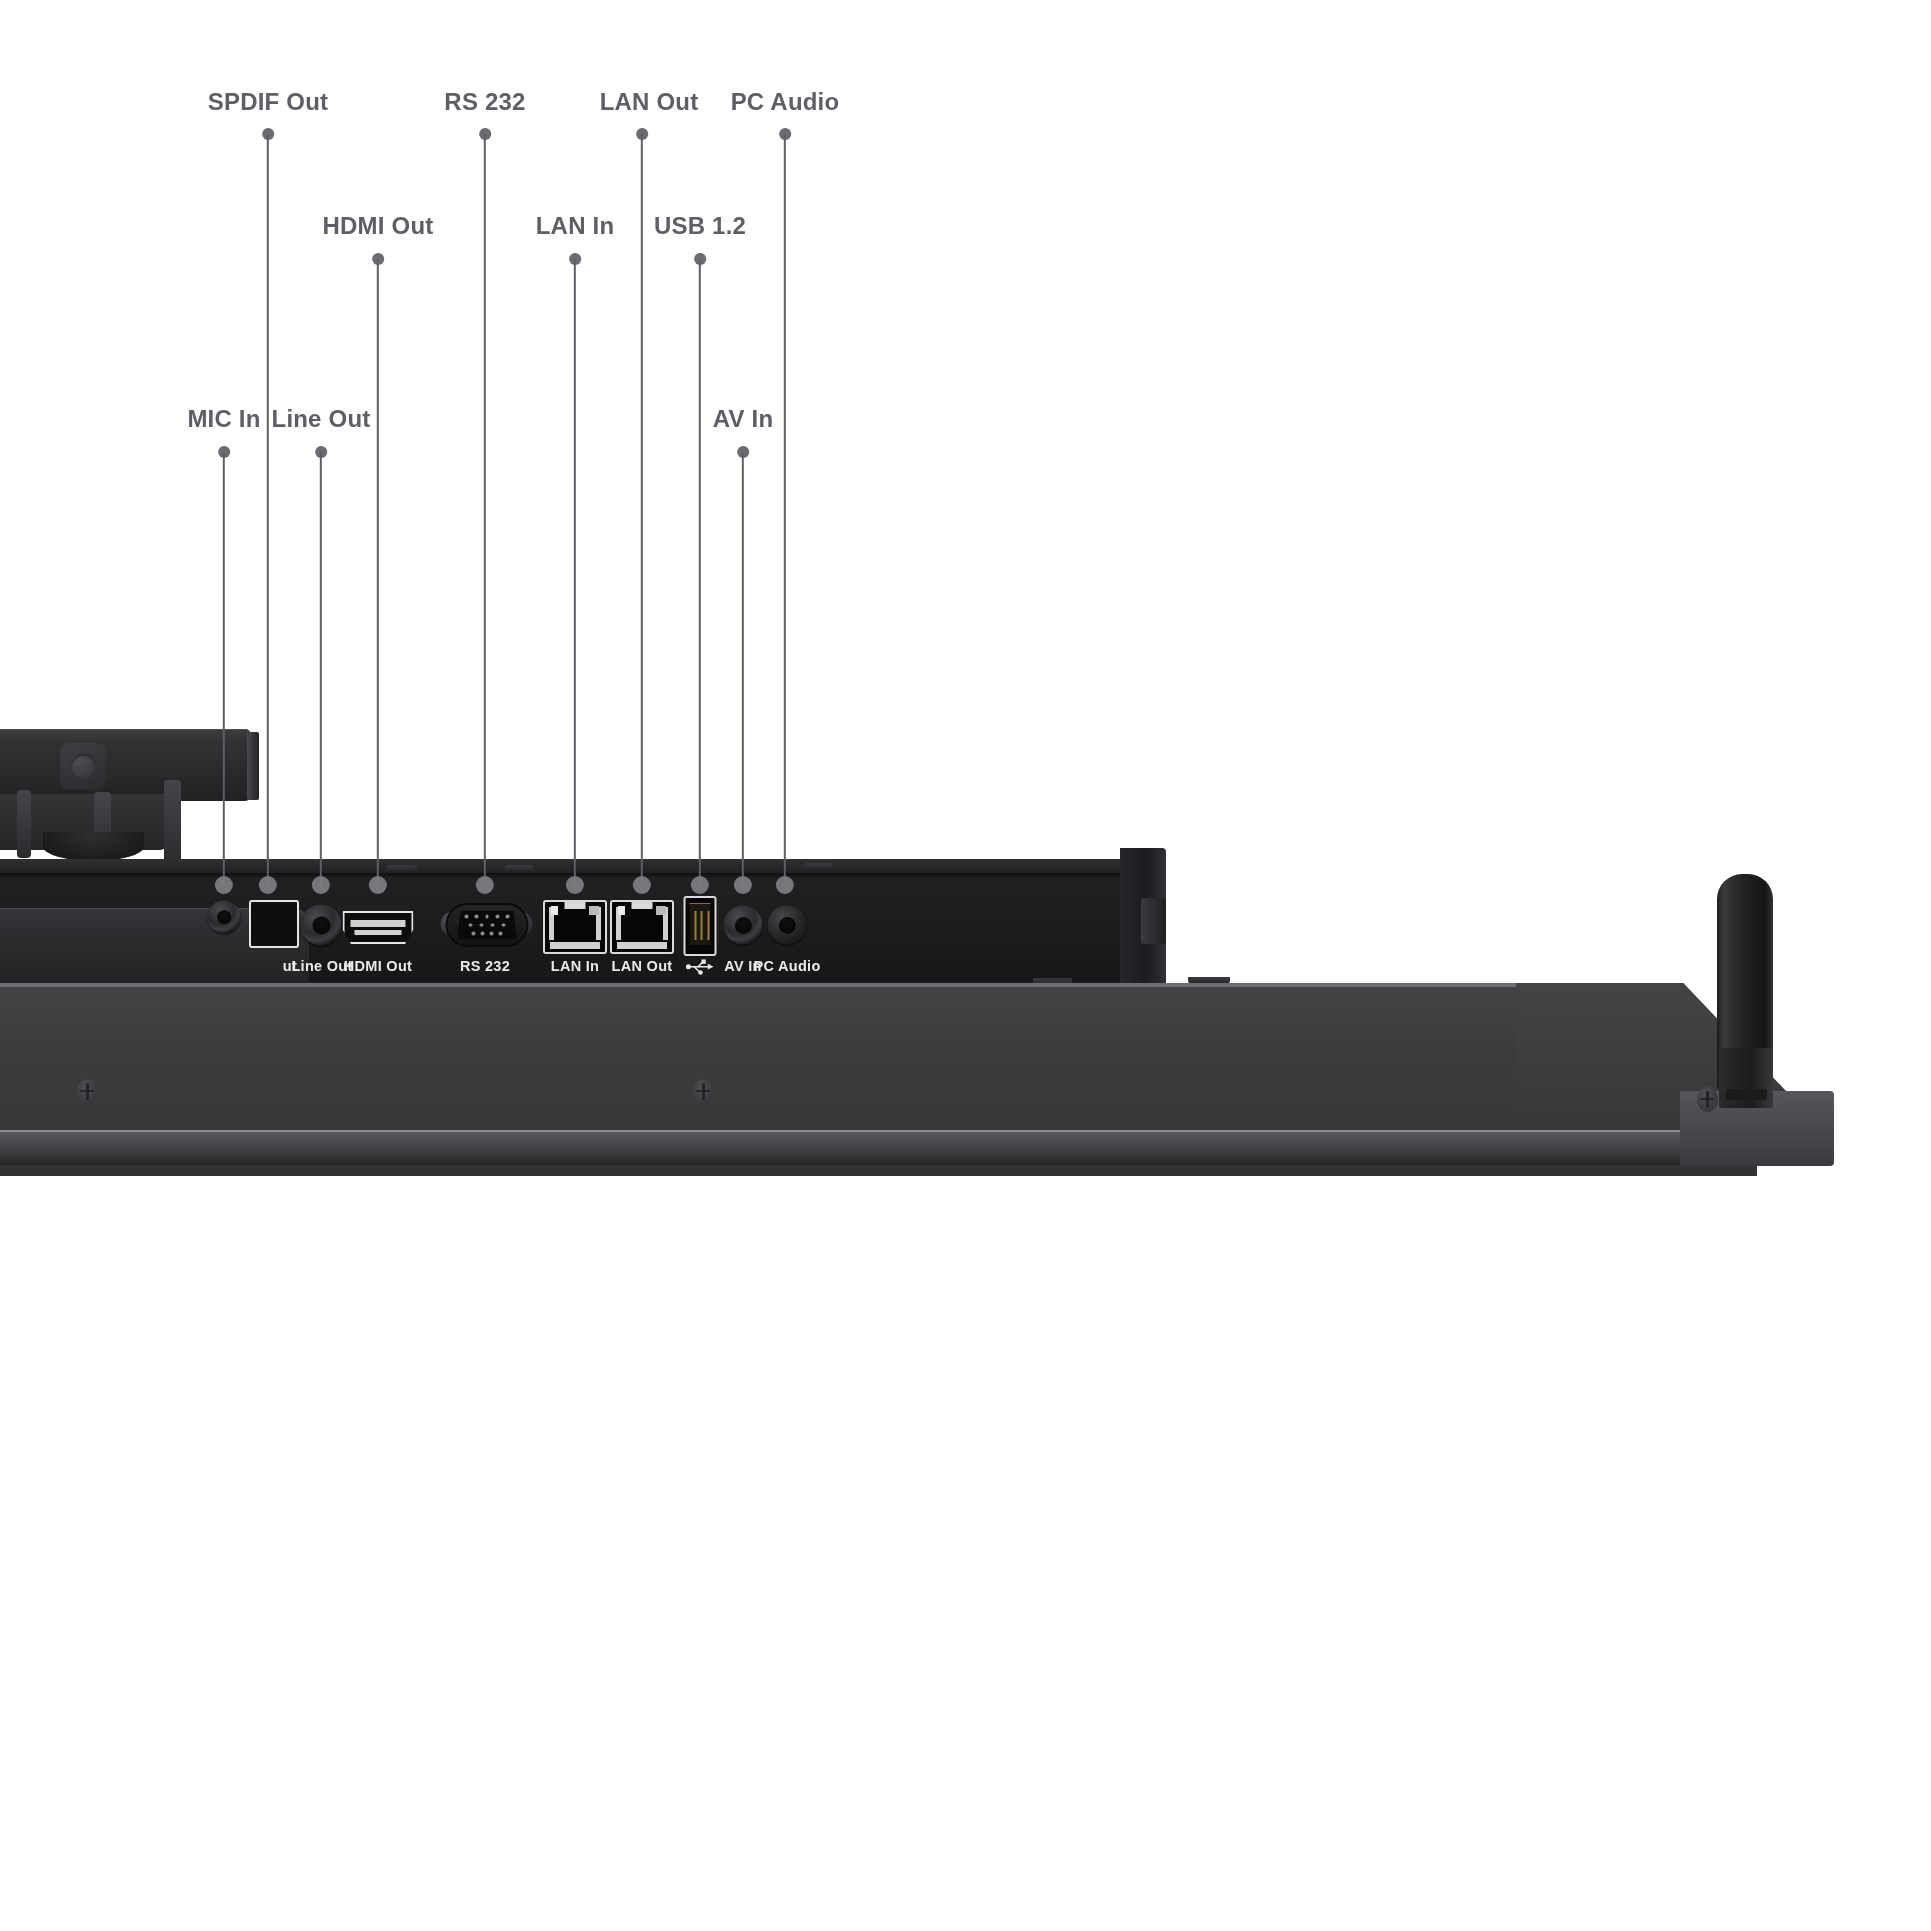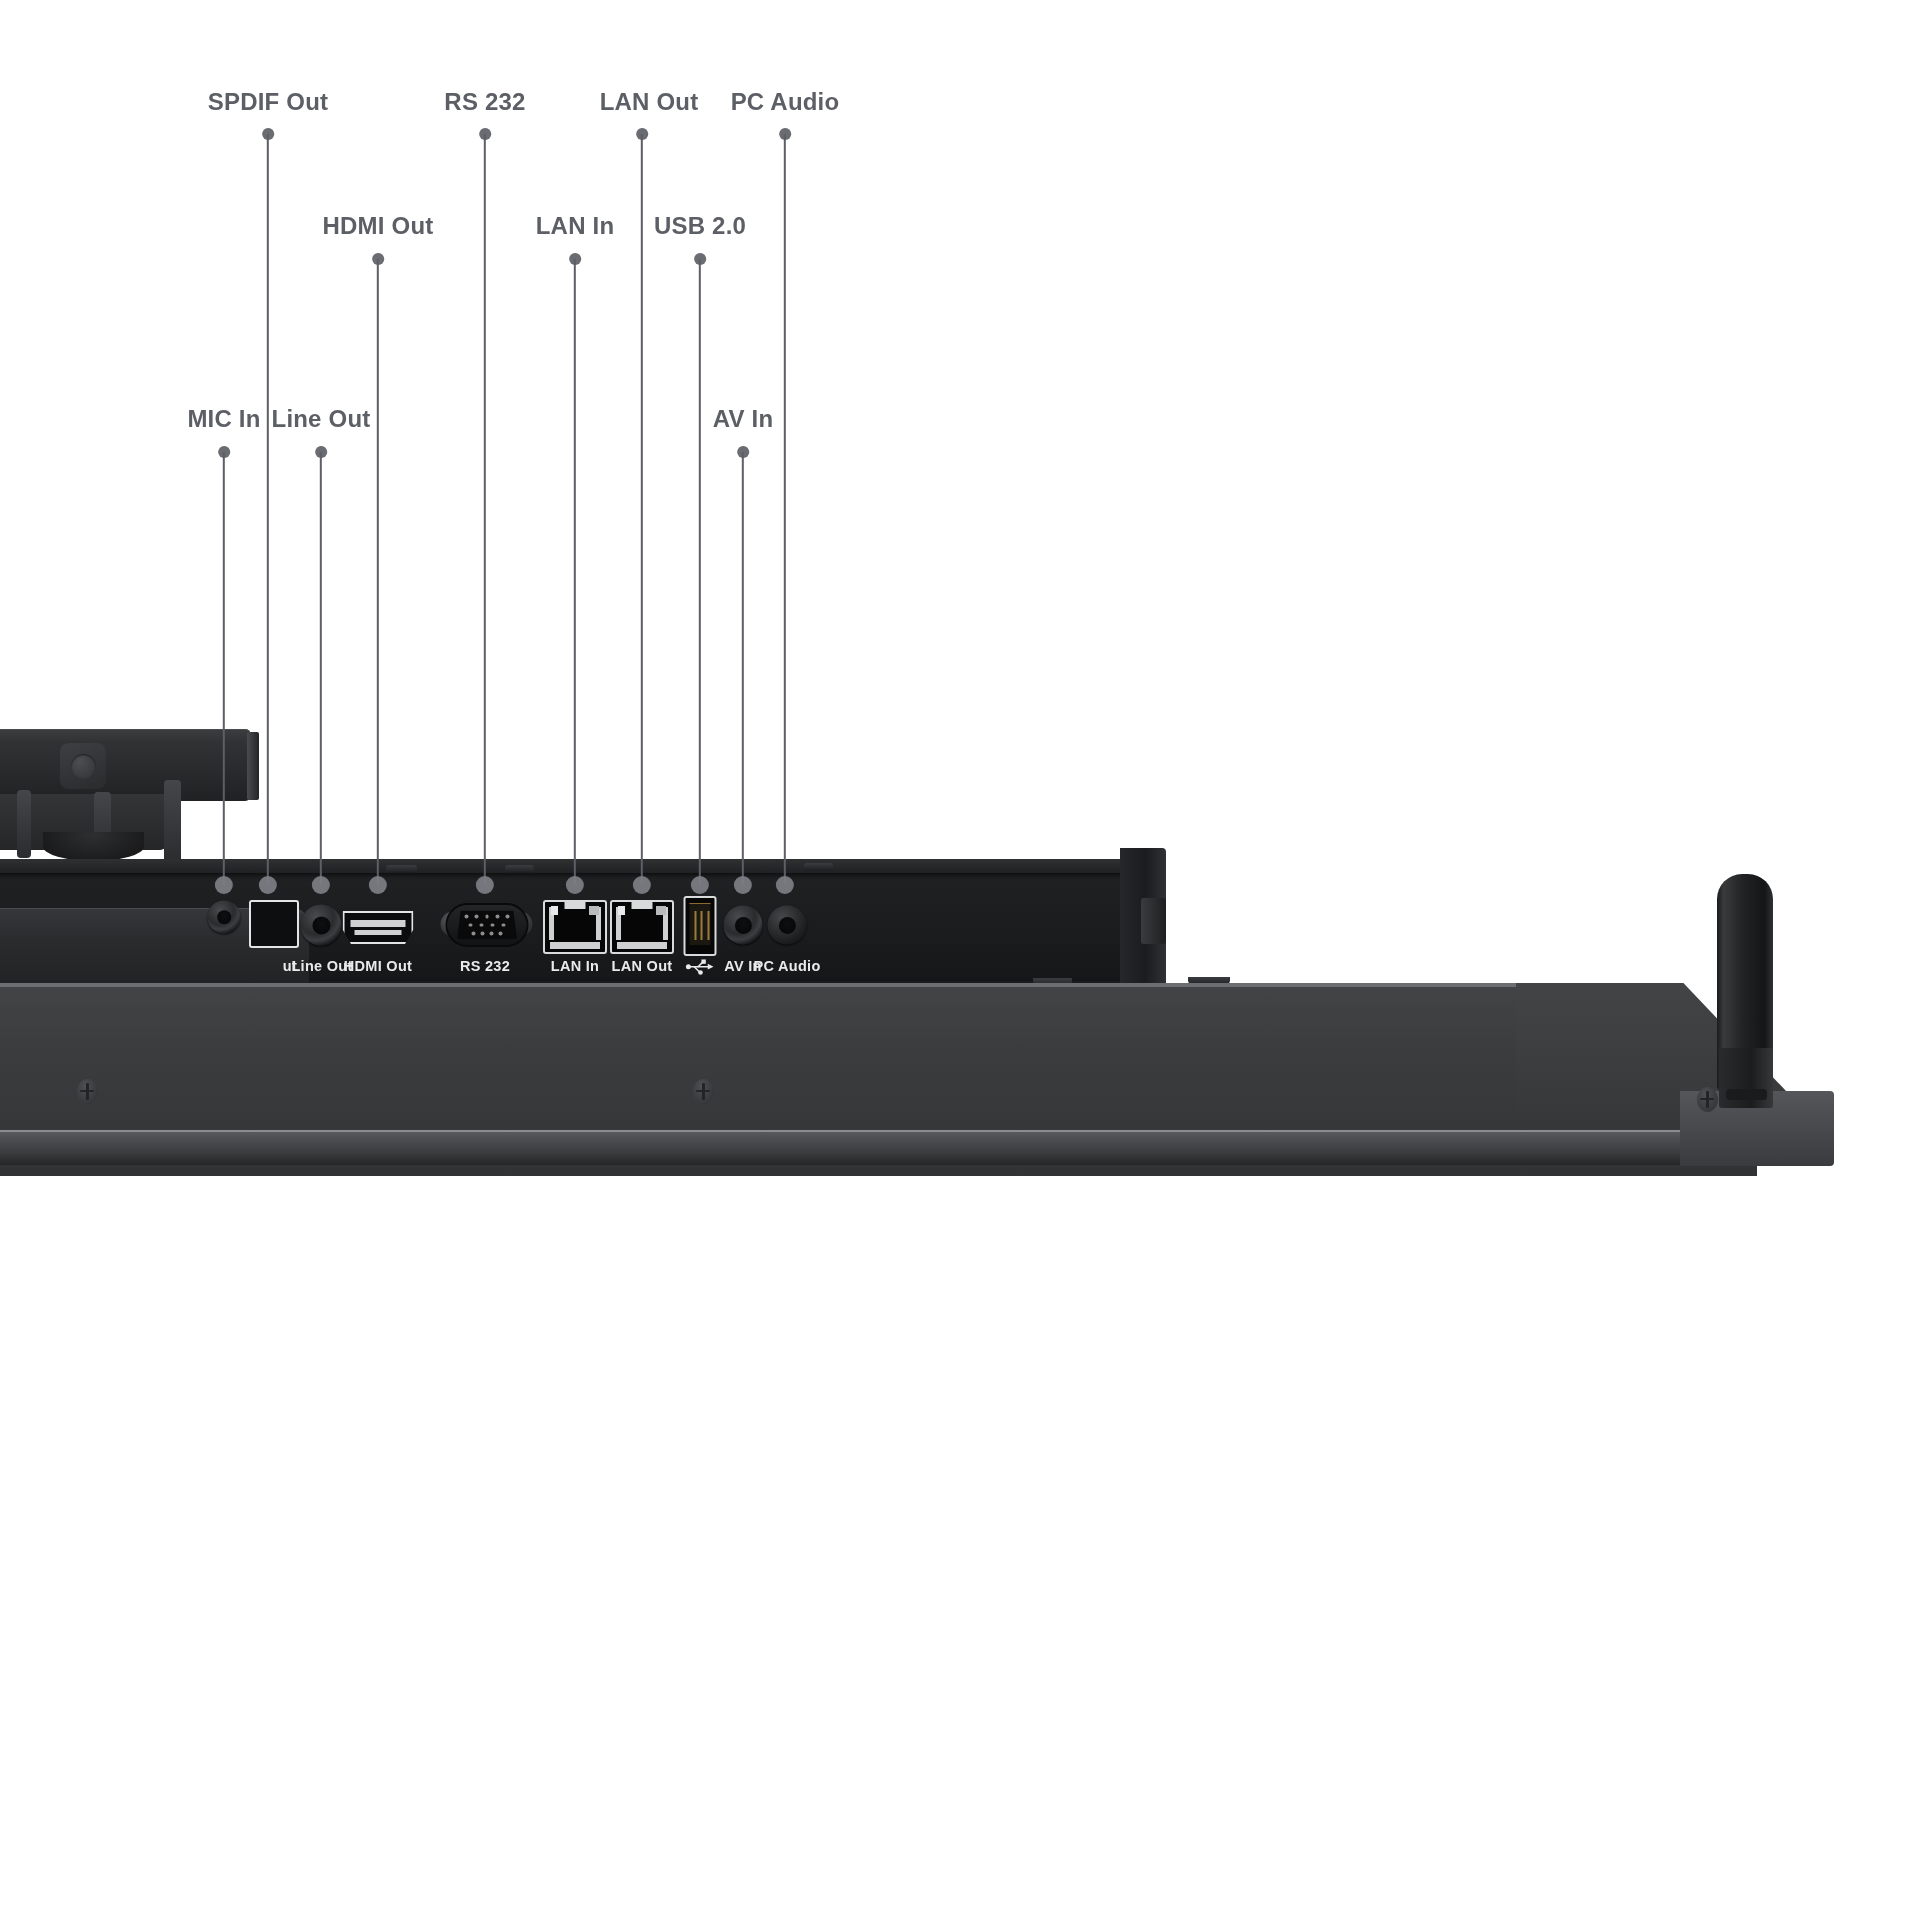--- a/index.html
+++ b/index.html
@@ -474,21 +474,21 @@
         <div class="c-line" style="left: 575px; top: 259px; height: 626px;"></div>
         <div class="c-enddot" style="left: 575px; top: 876px;"></div>
       </div>
       <div class="callout">
         <div class="c-label" style="left: 649px; top: 90px;">LAN Out</div>
         <div class="c-dot" style="left: 642px; top: 128px;"></div>
         <div class="c-line" style="left: 642px; top: 134px; height: 750px;"></div>
         <div class="c-enddot" style="left: 642px; top: 876px;"></div>
       </div>
       <div class="callout">
-        <div class="c-label" style="left: 700px; top: 214px;">USB 2.0</div>
+        <div class="c-label" style="left: 700px; top: 214px;">USB 1.2</div>
         <div class="c-dot" style="left: 700px; top: 253px;"></div>
         <div class="c-line" style="left: 700px; top: 259px; height: 626px;"></div>
         <div class="c-enddot" style="left: 700px; top: 876px;"></div>
       </div>
       <div class="callout">
         <div class="c-label" style="left: 743px; top: 407px;">AV In</div>
         <div class="c-dot" style="left: 743px; top: 446px;"></div>
         <div class="c-line" style="left: 743px; top: 452px; height: 433px;"></div>
         <div class="c-enddot" style="left: 743px; top: 876px;"></div>
       </div>

